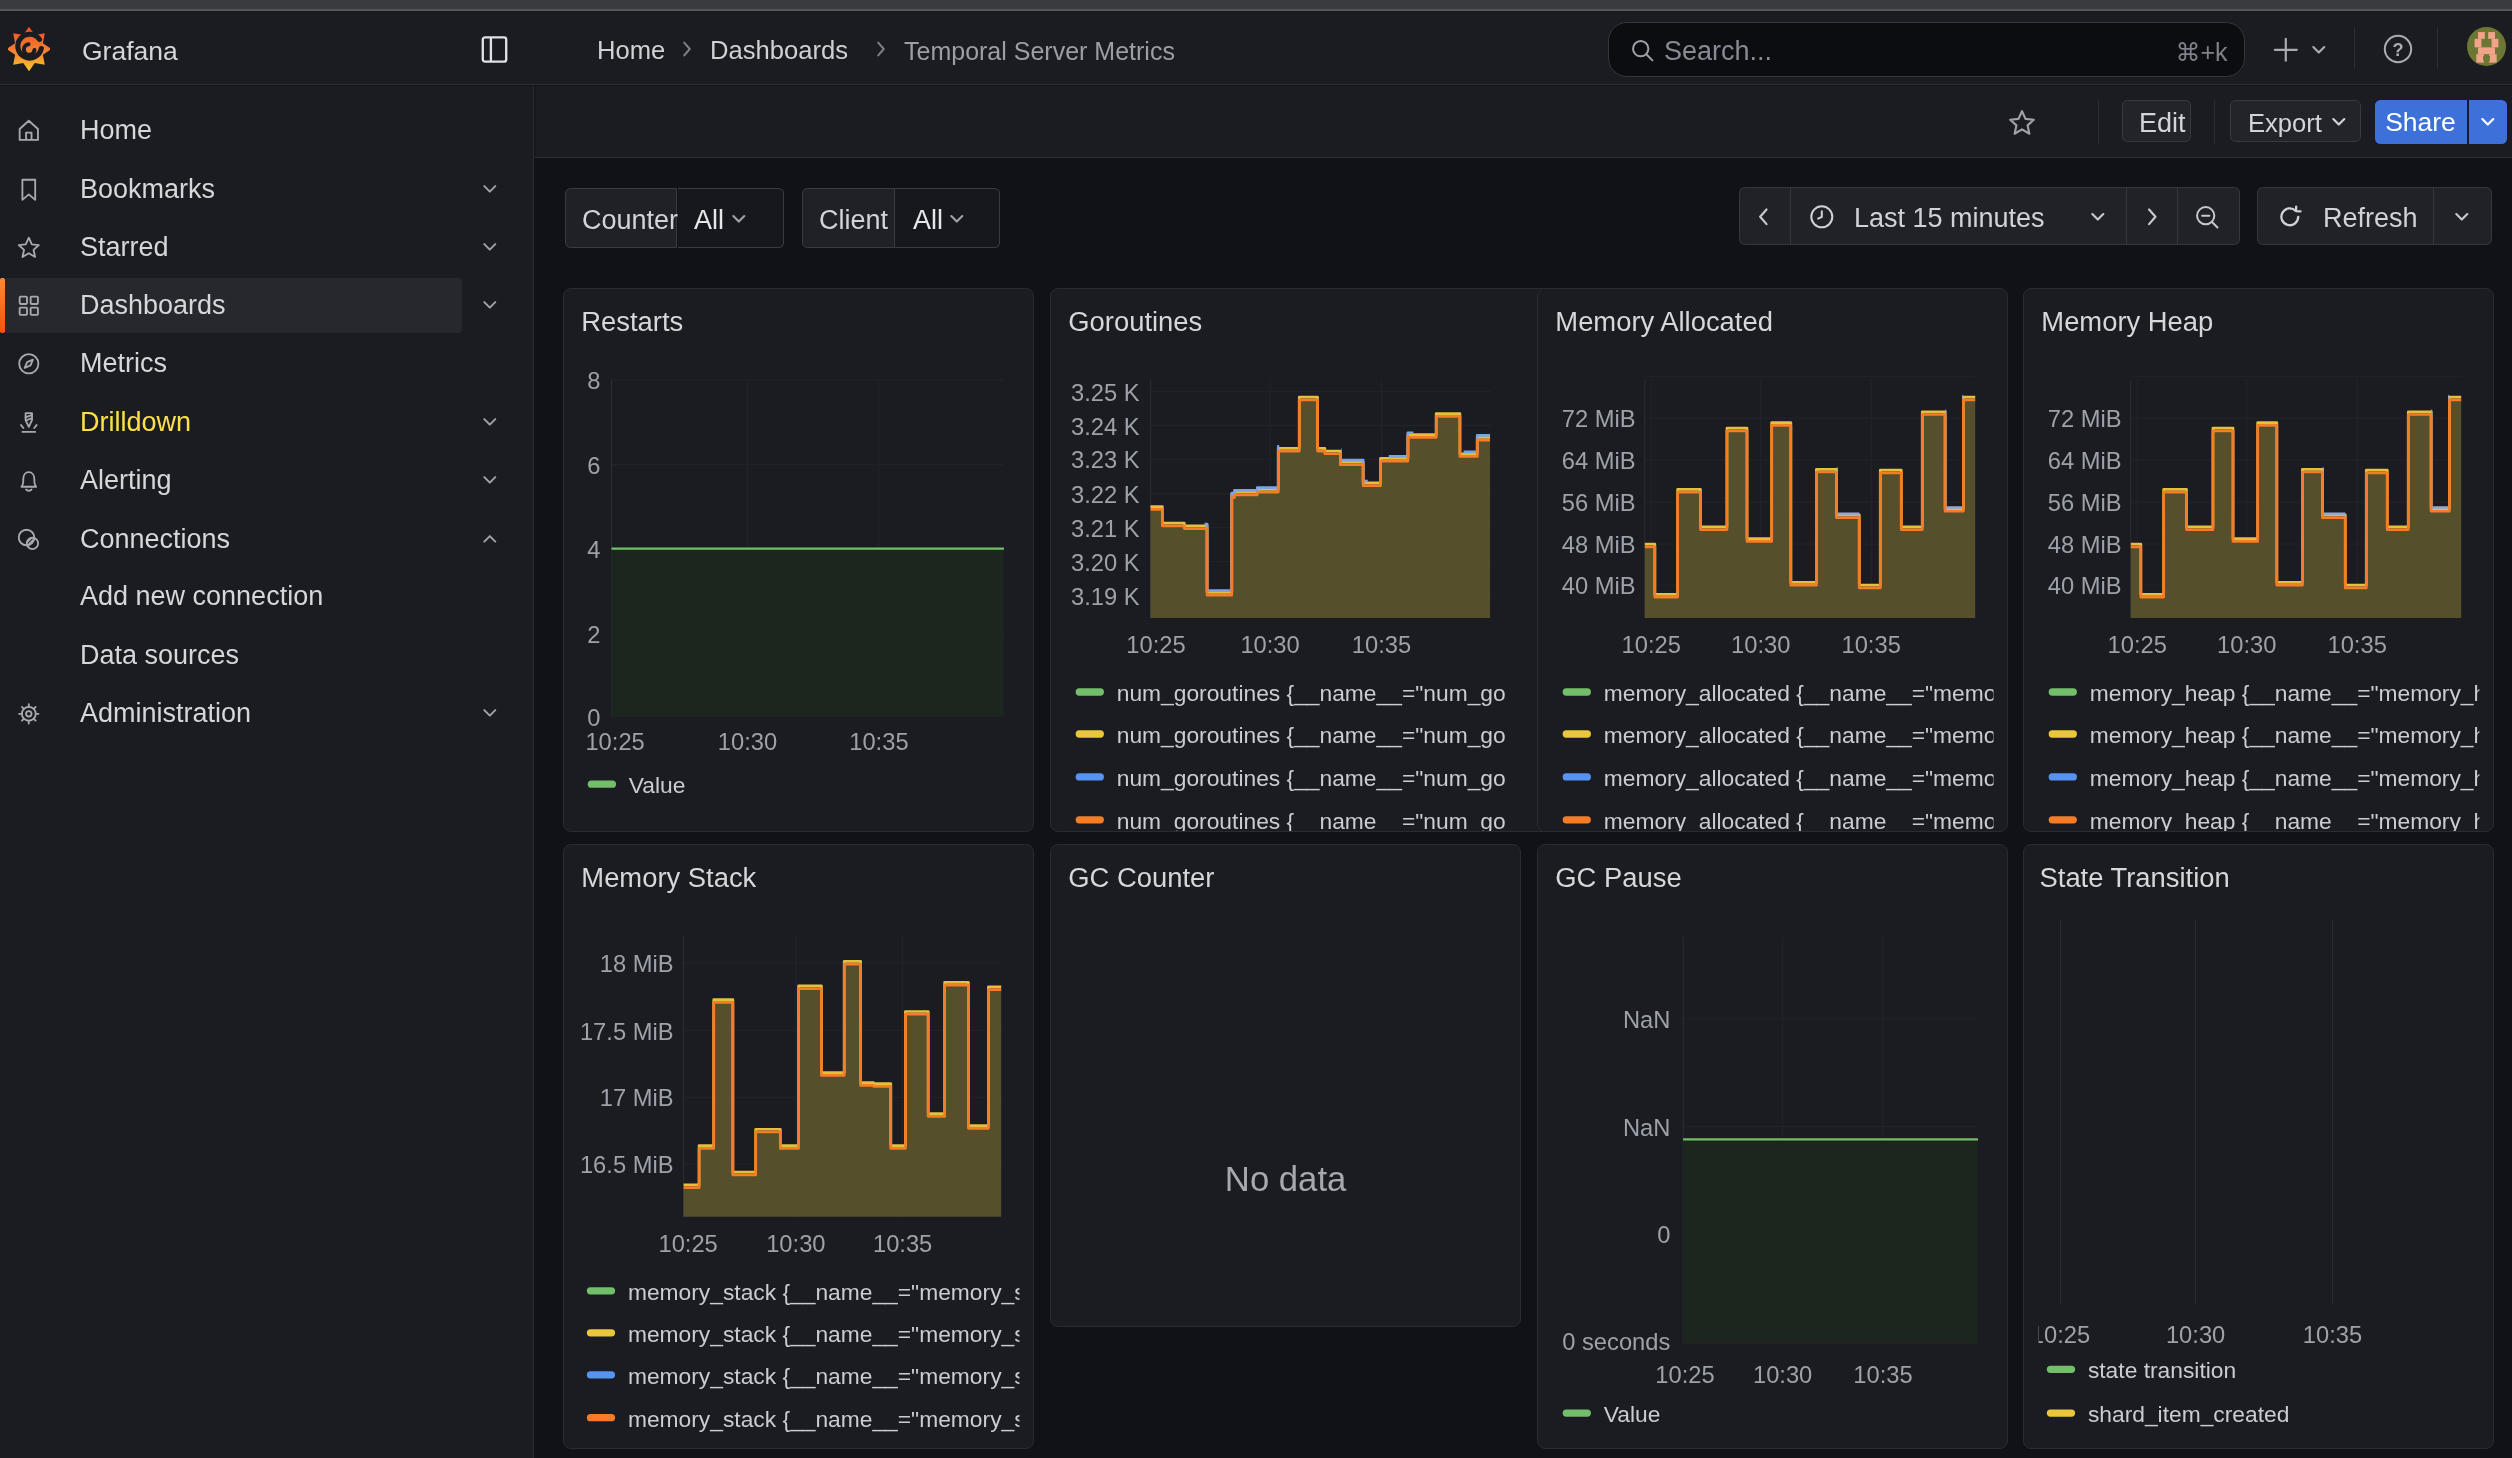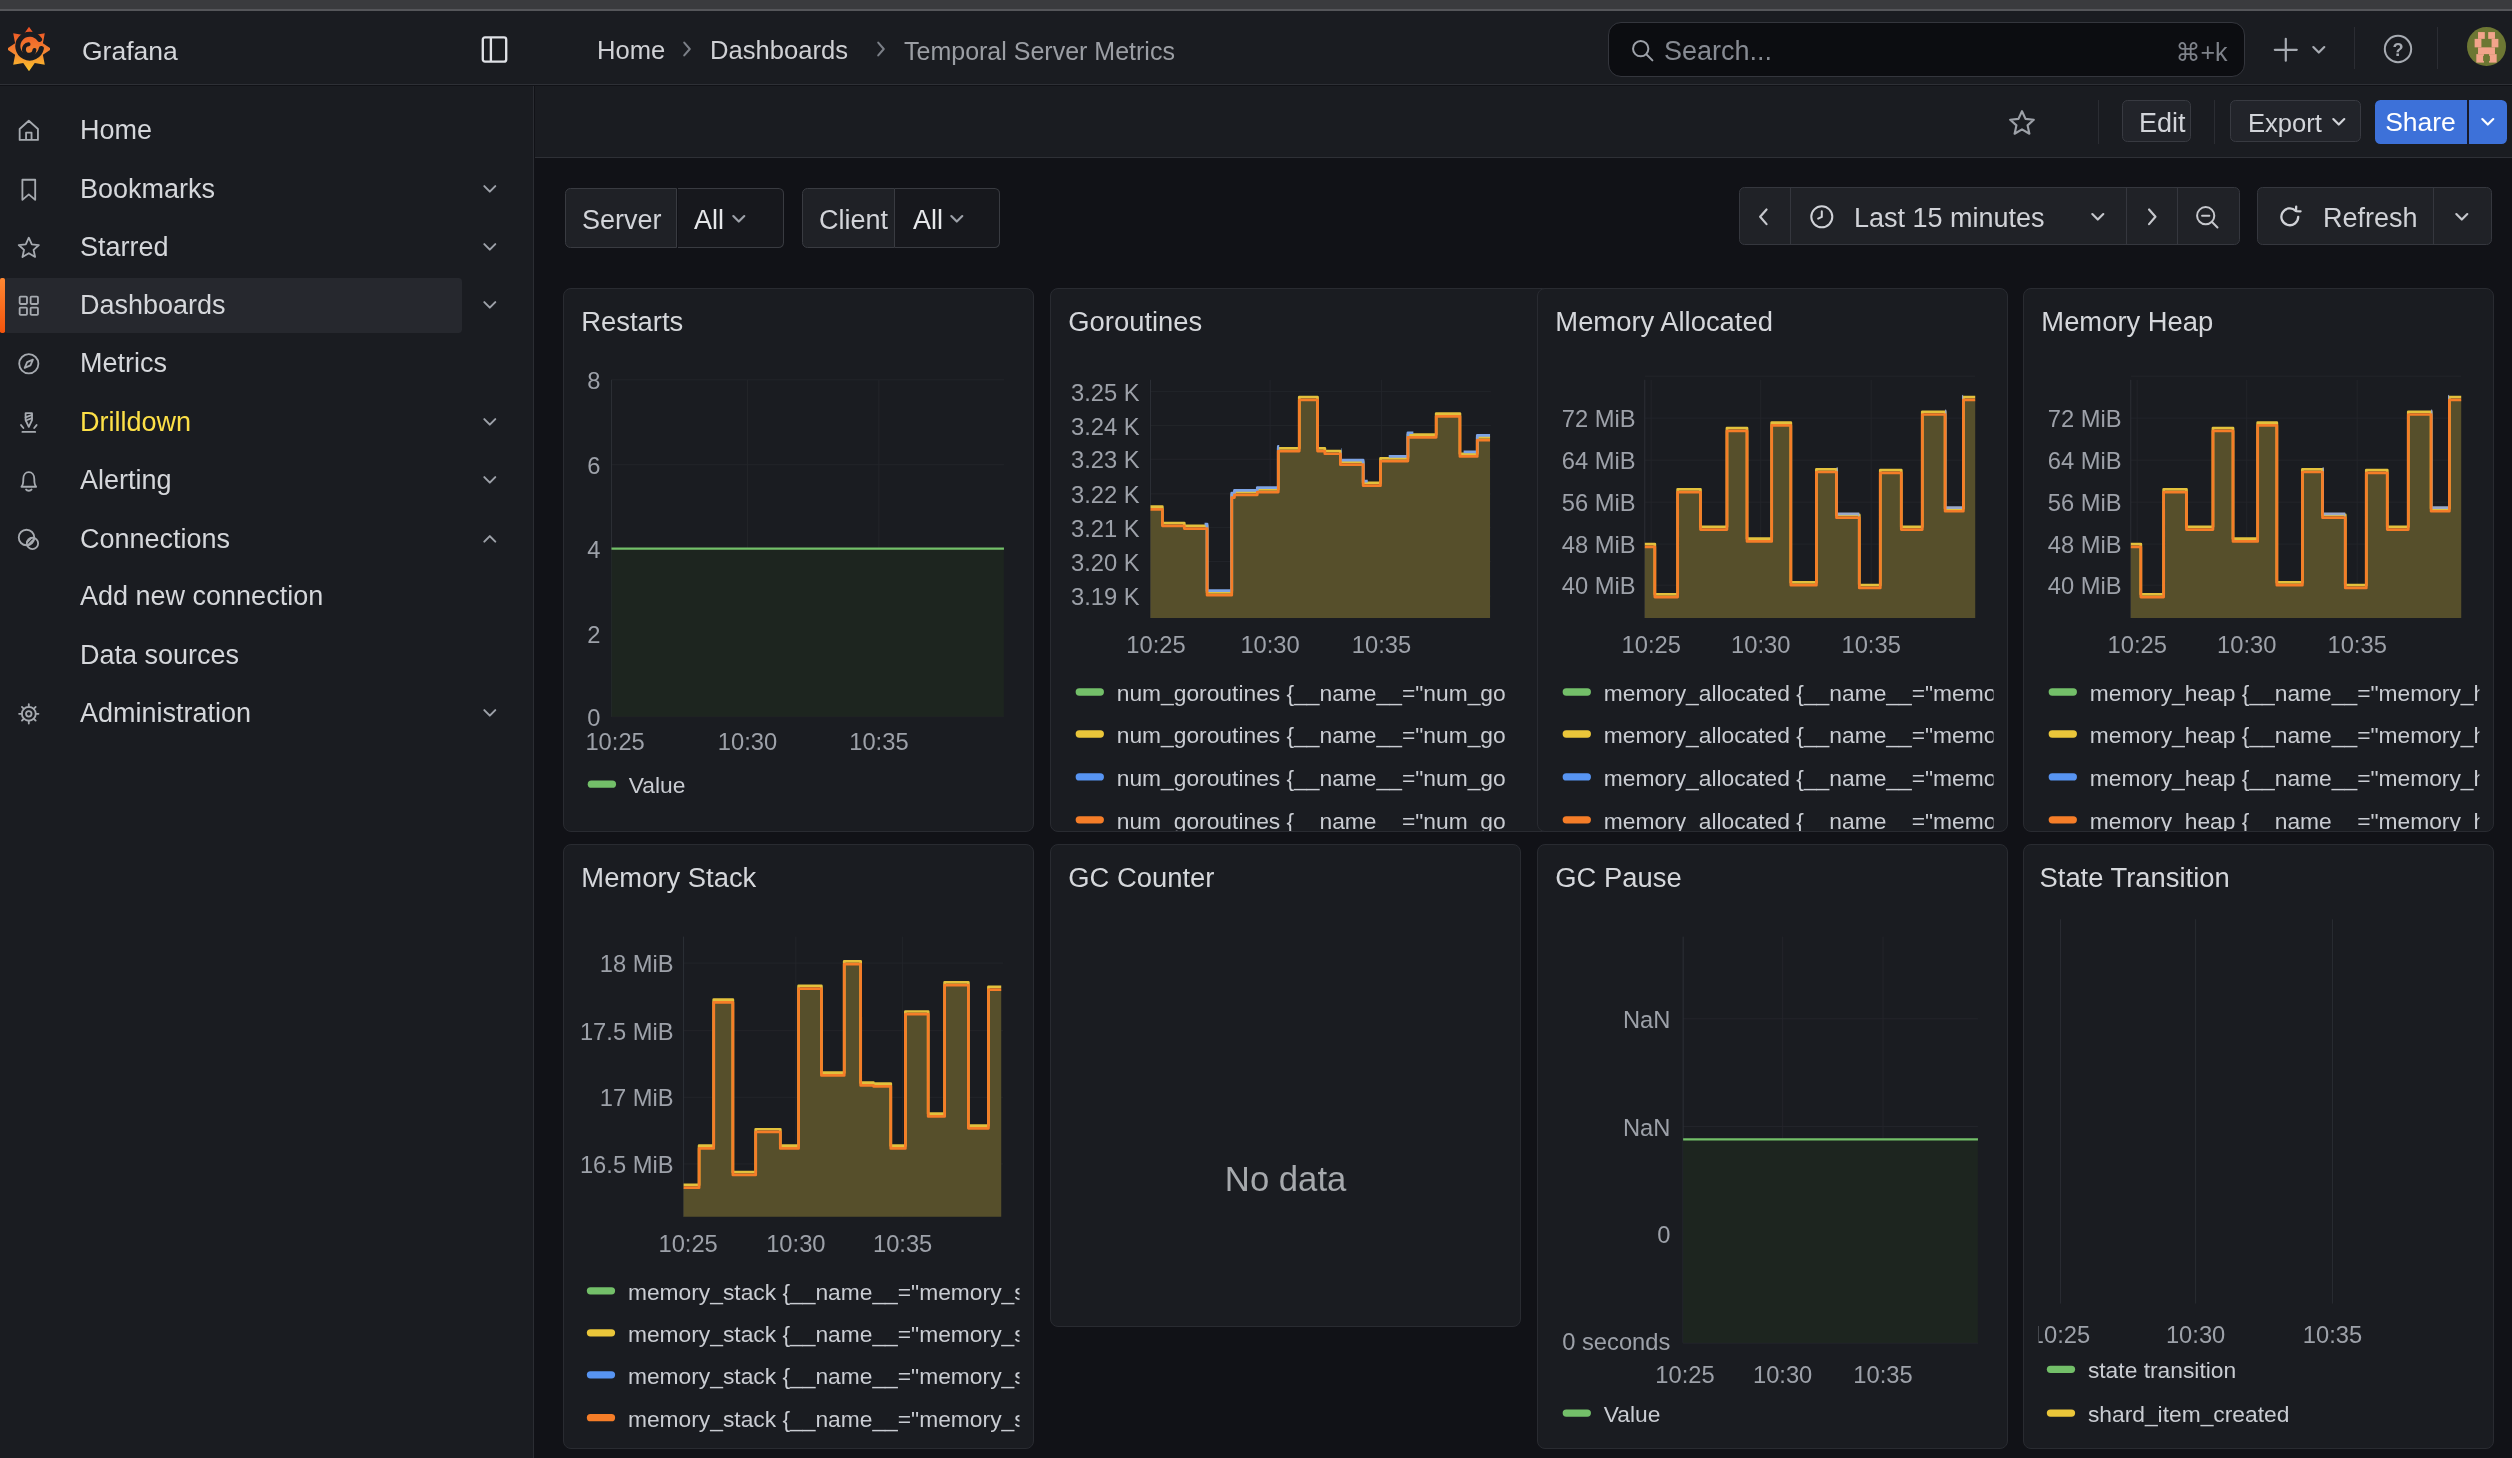--- a/index.html
+++ b/index.html
@@ -139,21 +139,21 @@
 <svg class="abs" style="left:675px;top:37px" width="24" height="24" viewBox="0 0 26 26">
     <path d="M10 6 L16 13 L10 20" stroke="#7b7f87" stroke-width="2.2" fill="none" stroke-linecap="round" stroke-linejoin="round"></path>
   </svg>
 <div class="abs" style="left:710px;top:36px;font-size:25.6px;color:#d0d1d5">Dashboards</div>
 <svg class="abs" style="left:869px;top:37px" width="24" height="24" viewBox="0 0 26 26">
     <path d="M10 6 L16 13 L10 20" stroke="#7b7f87" stroke-width="2.2" fill="none" stroke-linecap="round" stroke-linejoin="round"></path>
   </svg>
 <div class="abs" style="left:904px;top:37px;font-size:25px;color:#9b9ea4">Temporal Server Metrics</div>
 
 <div style="position:absolute;left:1608px;top:22px;width:637px;height:55px;
-background:#0c0d11;border:0.9px solid #34363d;border-radius:13px">
+background:#0c0d11;border:0.9px solid #34363d;border-radius:19px">
 <svg style="position:absolute;left:20px;top:13.7px" width="27" height="27" viewBox="0 0 30 30">
 <circle cx="13" cy="13" r="8.5" stroke="#9da1a9" stroke-width="2.2" fill="none"></circle>
 <line x1="19.5" y1="19.5" x2="26" y2="26" stroke="#9da1a9" stroke-width="2.2" stroke-linecap="round"></line>
     </svg>
 <div style="position:absolute;left:55px;top:12.8px;font-size:27px;color:#878b93">Search...</div>
 <div style="position:absolute;right:16.4px;top:14.6px;font-size:25px;color:#7e828a">⌘+k</div>
 </div>
 <svg style="position:absolute;left:2273px;top:37px" width="25.6" height="25.6" viewBox="0 0 28 28">
 <path d="M14 2 V26 M2 14 H26" stroke="#a7abb2" stroke-width="2.4" stroke-linecap="round"></path>
   </svg>
@@ -201,21 +201,21 @@
   </svg>
 <div class="abs" style="left:2375px;top:100px;width:132px;height:44px;background:#3d71d9;border-radius:5.5px"></div>
 <div class="abs" style="left:2467px;top:100px;width:1.8px;height:44px;background:#181b2b"></div>
 <div class="abs" style="left:2375px;top:107px;width:91px;text-align:center;font-size:26.5px;font-weight:500;color:#fff">Share</div>
 <svg style="position:absolute;left:2475px;top:109px" width="25.6" height="25.6" viewBox="0 0 28 28">
     <path d="M8 11 L14 17 L20 11" stroke="#fff" stroke-width="2.4" fill="none" stroke-linecap="round" stroke-linejoin="round"></path>
   </svg>
 
 <div class="abs" style="left:565px;top:188px;width:112px;height:60px;background:#1f2126;
 border:0.9px solid #393b41;border-radius:5.5px 0 0 5.5px"></div>
-<div class="abs btxt" style="left:582px;top:205px">Server</div>
+<div class="abs btxt" style="left:582px;top:205px">Counter</div>
 <div class="abs" style="left:678px;top:188px;width:106px;height:60px;background:#17181d;
 border:0.9px solid #393b41;border-left:none;border-radius:0 5.5px 5.5px 0"></div>
 <div class="abs btxt" style="left:694px;top:205px;color:#e6e7ea">All</div>
 <svg class="abs" style="left:726px;top:206px" width="25.6" height="25.6" viewBox="0 0 28 28">
     <path d="M8 11 L14 17 L20 11" stroke="#9da1a9" stroke-width="2.4" fill="none" stroke-linecap="round" stroke-linejoin="round"></path>
   </svg>
 <div class="abs" style="left:802px;top:188px;width:93px;height:60px;background:#1f2126;
 border:0.9px solid #393b41;border-radius:5.5px 0 0 5.5px"></div>
 <div class="abs btxt" style="left:819px;top:205px">Client</div>
 <div class="abs" style="left:895px;top:188px;width:105px;height:60px;background:#17181d;

